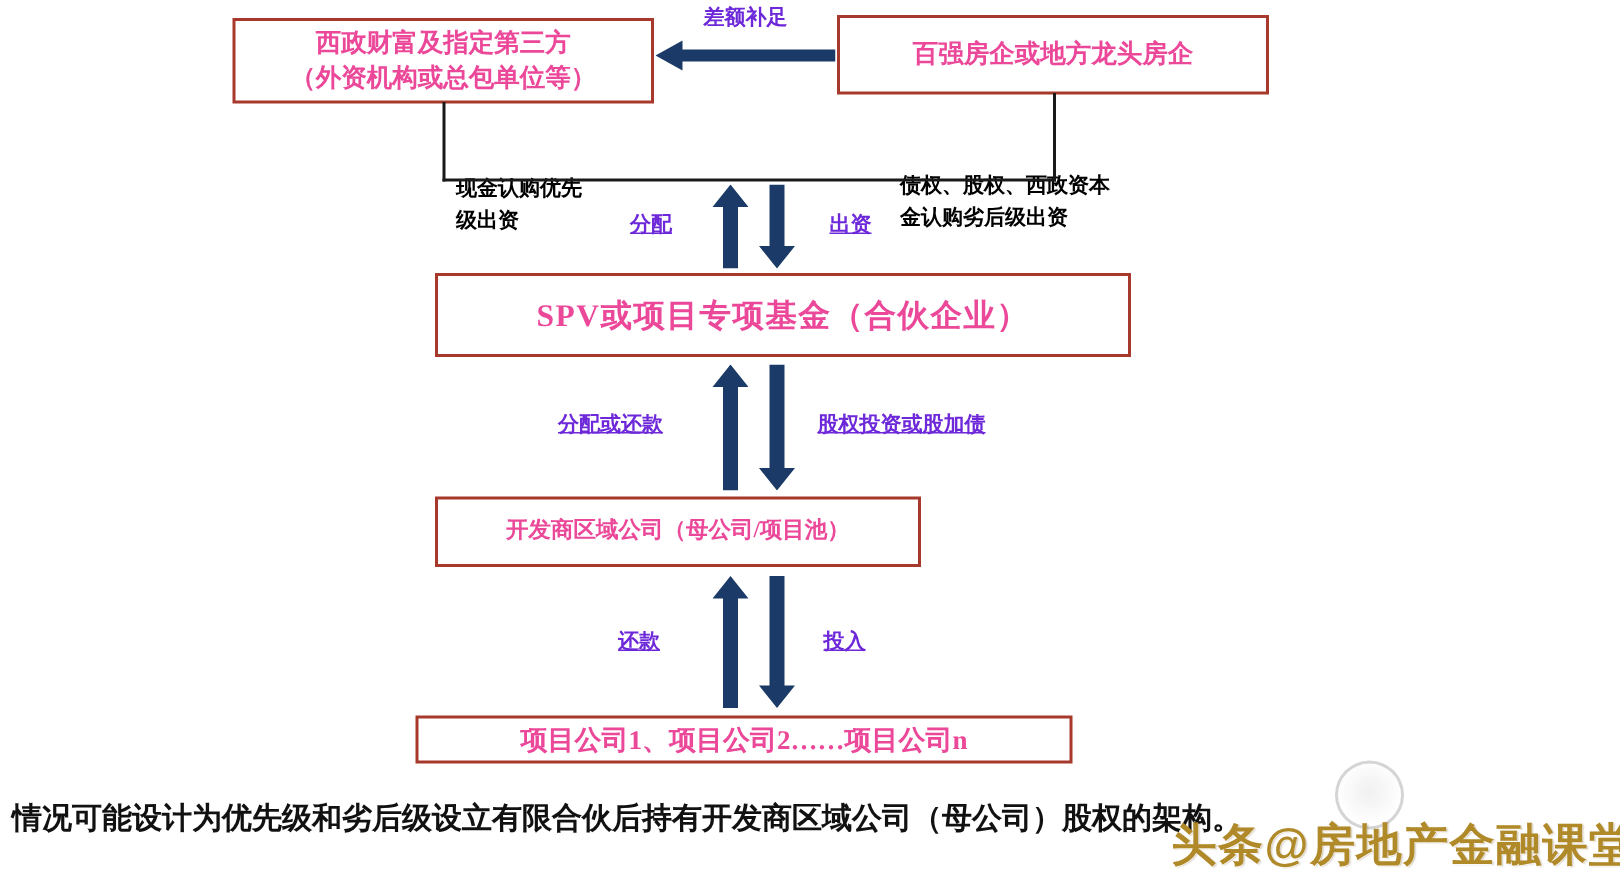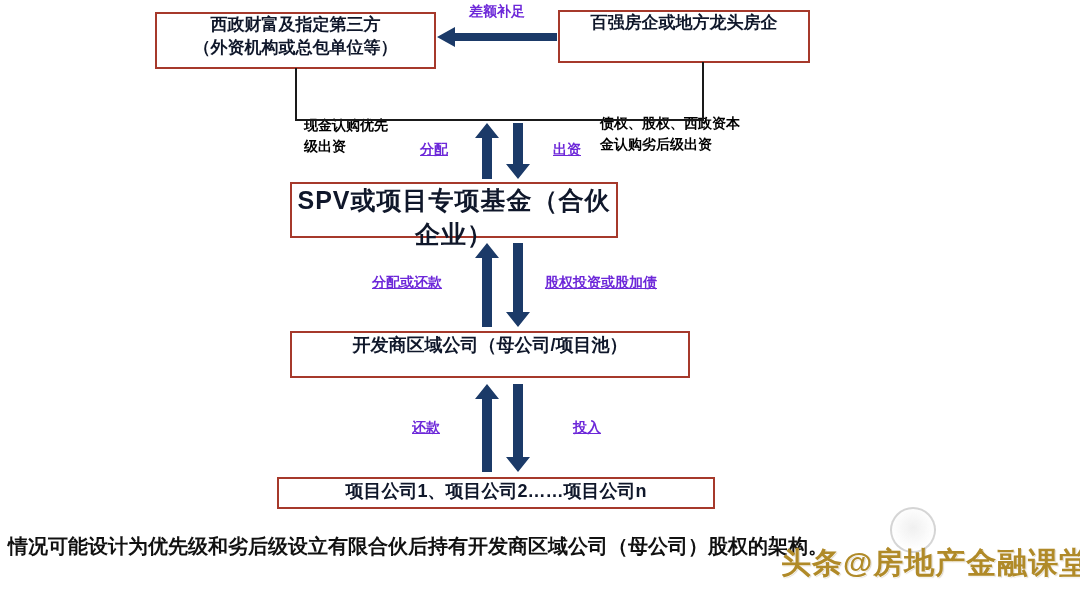--- a/index.html
+++ b/index.html
@@ -3,22 +3,22 @@
 <meta charset="utf-8">
 <style>
   * { margin:0; padding:0; box-sizing:border-box; }
   html,body { background:#ffffff; }
   .page {
     position:relative; width:1080px; height:594px; background:#ffffff;
     font-family:"Liberation Sans", sans-serif; color:#000; overflow:hidden;
   }
   .box {
     position:absolute; border:2px solid #a6392b; background:#ffffff;
-    display:flex; flex-direction:column; align-items:center; 
-    text-align:center; font-weight:bold; color:#0f172a;
+    display:flex; flex-direction:column; align-items:center; justify-content:center;
+    text-align:center; font-weight:bold; color:#ec4899;font-family:Liberation Serif, serif;
   }
   .box .bl { line-height:1.35; }
   .lbl { position:absolute; font-weight:bold; white-space:nowrap; color:#6d28d9; }
   .cap { position:absolute; font-weight:bold; line-height:1.5; color:#000;margin-top:40px; }
   .kline { position:absolute; background:#1a1a1a; }
   .arrowpair { position:absolute; display:flex; gap:7px; }
   .harrow { position:absolute; }
   .note {
     position:absolute; left:8px; top:533px; width:1072px;
     font-family:"Liberation Serif", serif; font-weight:600; font-size:20px;
@@ -43,21 +43,21 @@
 </head>
 <body>
 
 <div class="page">
 
   <div class="box" style="left:155px; top:12px; width:281px; height:57px; font-size:17px;">
     <span class="bl">西政财富及指定第三方</span>
     <span class="bl">（外资机构或总包单位等）</span>
   </div>
 
-  <div class="box" style="left:558px; top:10px; width:252px; height:53px; font-size:17px;">
+  <div class="box" style="left:558px; top:10px; width:288px; height:53px; font-size:17px;">
     <span class="bl">百强房企或地方龙头房企</span>
   </div>
 
   <div class="lbl f14" style="left:437px; top:3px; width:120px; text-align:center;">差额补足</div>
   <div class="harrow" style="left:437px; top:26px;">
     <svg width="120" height="22" viewBox="0 0 120 22">
       <polygon points="0,11 18,1 18,7 120,7 120,15 18,15 18,21" fill="#1b3a68"></polygon>
     </svg>
   </div>
 
@@ -79,49 +79,49 @@
     <svg width="24" height="56" viewBox="0 0 24 56">
       <polygon points="12,0 24,15 17,15 17,56 7,56 7,15 0,15" fill="#1b3a68"></polygon>
     </svg>
     <svg width="24" height="56" viewBox="0 0 24 56">
       <polygon points="12,56 24,41 17,41 17,0 7,0 7,41 0,41" fill="#1b3a68"></polygon>
     </svg>
   </div>
   <div class="lbl f15" style="left:420px; top:141px;">分配</div>
   <div class="lbl f15" style="left:553px; top:141px;">出资</div>
 
-  <div class="box" style="left:290px; top:182px; width:328px; height:56px; font-size:25px; letter-spacing:1px;">
+  <div class="box" style="left:290px; top:182px; width:464px; height:56px; font-size:21px; letter-spacing:1px;">
     <span class="bl">SPV或项目专项基金（合伙企业）</span>
   </div>
 
   <div class="arrowpair" style="left:475px; top:243px;">
     <svg width="24" height="84" viewBox="0 0 24 84">
       <polygon points="12,0 24,15 17,15 17,84 7,84 7,15 0,15" fill="#1b3a68"></polygon>
     </svg>
     <svg width="24" height="84" viewBox="0 0 24 84">
       <polygon points="12,84 24,69 17,69 17,0 7,0 7,69 0,69" fill="#1b3a68"></polygon>
     </svg>
   </div>
   <div class="lbl f15" style="left:372px; top:274px;">分配或还款</div>
   <div class="lbl f15" style="left:545px; top:274px;">股权投资或股加债</div>
 
-  <div class="box" style="left:290px; top:331px; width:400px; height:47px; font-size:18px;">
+  <div class="box" style="left:290px; top:331px; width:324px; height:47px; font-size:15px;">
     <span class="bl">开发商区域公司（母公司/项目池）</span>
   </div>
 
   <div class="arrowpair" style="left:475px; top:384px;">
     <svg width="24" height="88" viewBox="0 0 24 88">
       <polygon points="12,0 24,15 17,15 17,88 7,88 7,15 0,15" fill="#1b3a68"></polygon>
     </svg>
     <svg width="24" height="88" viewBox="0 0 24 88">
       <polygon points="12,88 24,73 17,73 17,0 7,0 7,73 0,73" fill="#1b3a68"></polygon>
     </svg>
   </div>
   <div class="lbl f15" style="left:412px; top:419px;">还款</div>
-  <div class="lbl f15" style="left:573px; top:419px;">投入</div>
+  <div class="lbl f15" style="left:549px; top:419px;">投入</div>
 
   <div class="box" style="left:277px; top:477px; width:438px; height:32px; font-size:18px;">
     <span class="bl">项目公司1、项目公司2……项目公司n</span>
   </div>
 
   <div class="note">
     <div>情况可能设计为优先级和劣后级设立有限合伙后持有开发商区域公司（母公司）股权的架构。</div>
   </div>
 
   <div class="wm-circle"></div>

